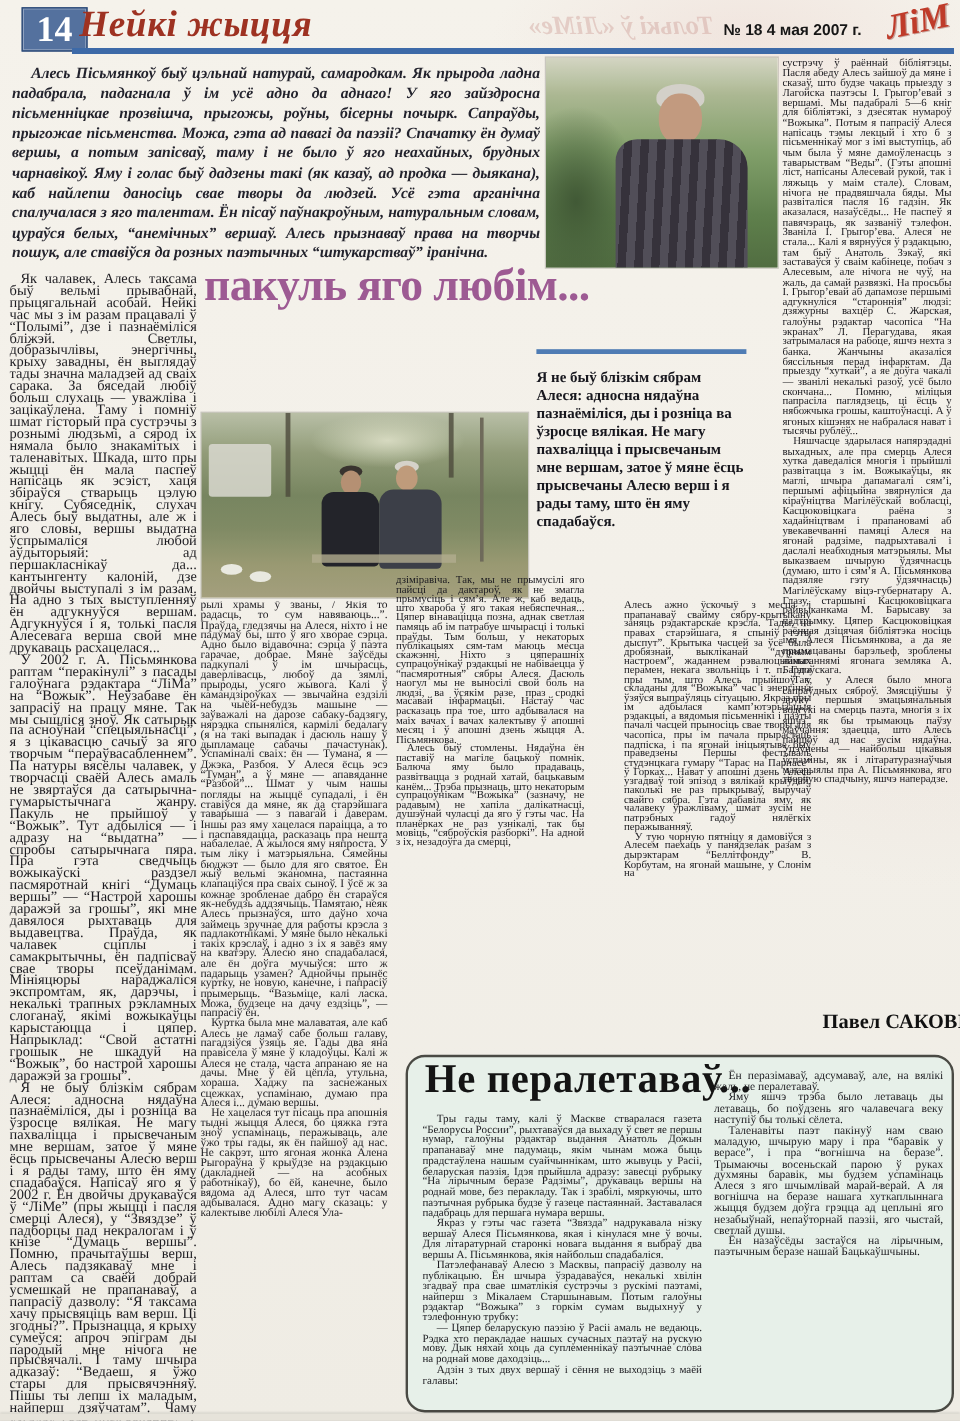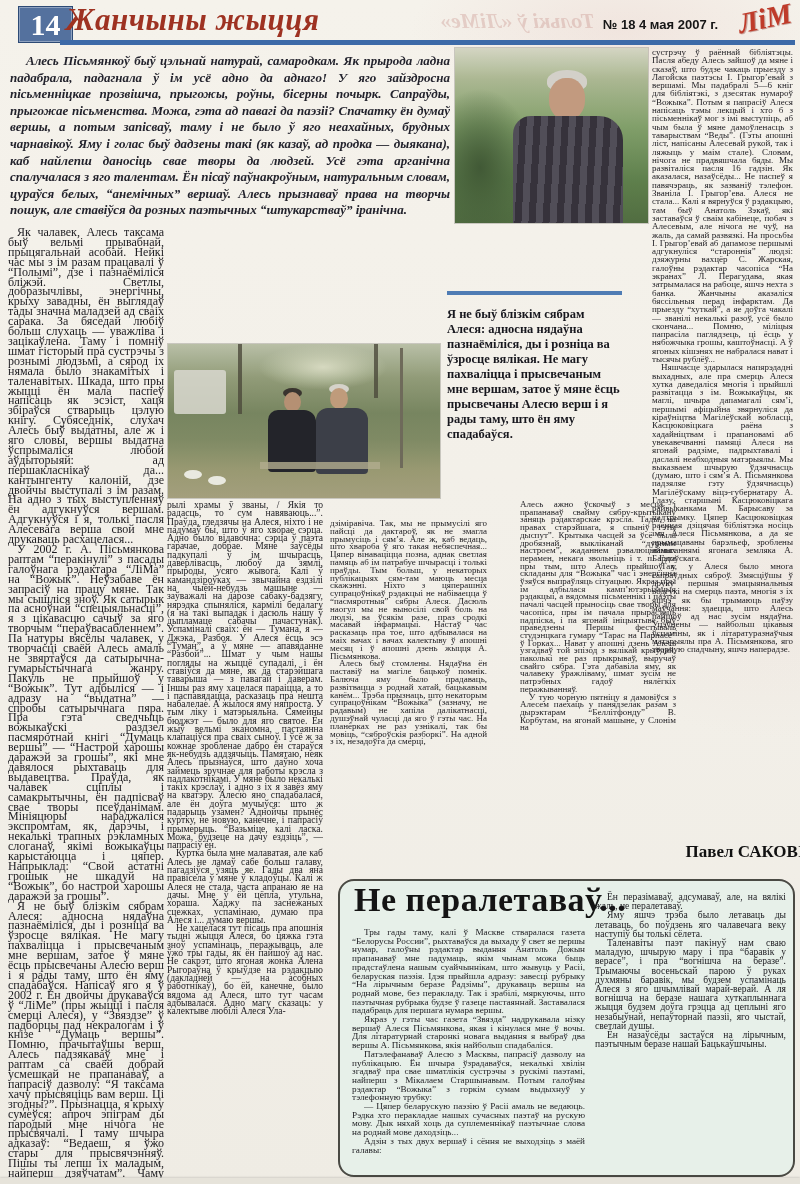--- a/index.html
+++ b/index.html
@@ -60,21 +60,21 @@
   .headline{ position:absolute; left:170px; top:222px; width:488px; color:#9d5a93;
     font-weight:bold; font-size:38px; line-height:33px; letter-spacing:-.5px; }
   .pullquote{ position:absolute; left:447px; top:291px; width:175px; border-top:4px solid #4f7cb4;
     padding-top:12px; font-weight:bold; font-size:12.5px; line-height:15px; color:#17171e; }
   
   .col{ position:absolute; overflow:hidden; text-align:justify; }
   .col p{ text-align:justify; text-indent:9px; }
   .col p.cont{ text-indent:0; }
   .col1{ left:8px;  top:228px; width:156px; height:956px; font-size:12px; line-height:9.9px; }
   .col2{ left:167px; top:501px; width:156px; height:683px; font-size:9.6px; line-height:8.3px; }
-  .col3{ left:330px; top:520px; width:157px; height:377px; font-size:9px;  line-height:7.8px; }
+  .col3{ left:330px; top:480px; width:157px; height:377px; font-size:9px;  line-height:7.8px; }
   .col4{ left:490px; top:501px; width:156px; height:377px; font-size:9px;  line-height:7.7px;margin-left:30px; }
   .col5{ left:652px; top:48px;  width:141px; height:788px; font-size:9px;  line-height:8.3px; }
   .sig1{ position:absolute; left:676px; top:842px; width:141px; text-align:right;
     font-weight:bold; font-size:17px; color:#111; }
   
   .fbox{ position:absolute; left:338px; top:879px; width:457px; height:298px;
     background:#e7f0e9; border:2px solid #4a4a44; border-radius:16px; overflow:hidden;padding-left:16px; }
   .fb-title{ position:absolute; left:14px; top:0px; font-weight:bold; font-size:34px; color:#141414; letter-spacing:.5px; }
   .fb-left{ position:absolute; left:12px; top:47px; width:233px; height:247px; overflow:hidden;
     font-size:9.2px; line-height:8.7px; }
@@ -83,36 +83,37 @@
   .poem{ font-style:italic; font-weight:bold; font-size:9px; line-height:8px; white-space:pre-line; color:#17171d; }
   .fb-right .prose{ margin-top:5px; font-size:9.6px; line-height:9.2px; }
   .edge{ position:absolute; left:0; right:0; bottom:0; height:6px; background:#e6e3da; box-shadow:0 -1px 2px rgba(0,0,0,.12); }
 </style>
 </head>
 <body>
 
 <div class="page">
 
   <div class="badge">14</div>
-  <div class="sect">Жанчыны жыцця</div>
+  <div class="sect">Нейкі жыцця</div>
   <div class="rule"></div>
   <div class="issue">№ 18  4 мая 2007 г.</div>
   <div class="logo">ЛіМ</div>
   <div class="bleed">Толькі ў «ЛіМе»</div>
 
   <div class="lead">Алесь Пісьмянкоў быў цэльнай натурай, самародкам. Як прырода ладна падабрала, падагнала ў ім усё адно да аднаго! У яго зайздросна пісьменніцкае прозвішча, прыгожы, роўны, бісерны почырк. Сапраўды, прыгожае пісьменства. Можа, гэта ад павагі да паэзіі? Спачатку ён думаў вершы, а потым запісваў, таму і не было ў яго неахайных, брудных чарнавікоў. Яму і голас быў дадзены такі (як казаў, ад продка — дыякана), каб найлепш даносіць свае творы да людзей. Усё гэта арганічна спалучалася з яго талентам. Ён пісаў паўнакроўным, натуральным словам, цураўся белых, “анемічных” вершаў. Алесь прызнаваў права на творчы пошук, але ставіўся да розных паэтычных “штукарстваў” іранічна.</div>
 
   <div class="photo photo1">
     <div class="blob"></div>
     <div class="p1-hair"></div>
     <div class="p1-head"></div>
     <div class="p1-body"></div>
   </div>
 
   <div class="headline">
+    <div>пакуль яго любім...</div>
   </div>
 
   <div class="photo photo2">
     <div class="sky"></div>
     <div class="house"></div>
     <div class="trunk" style="left:70px"></div>
     <div class="trunk" style="left:206px;height:54px"></div>
     <div class="pole"></div>
     <div class="m1-hair"></div>
     <div class="m1-head"></div>

